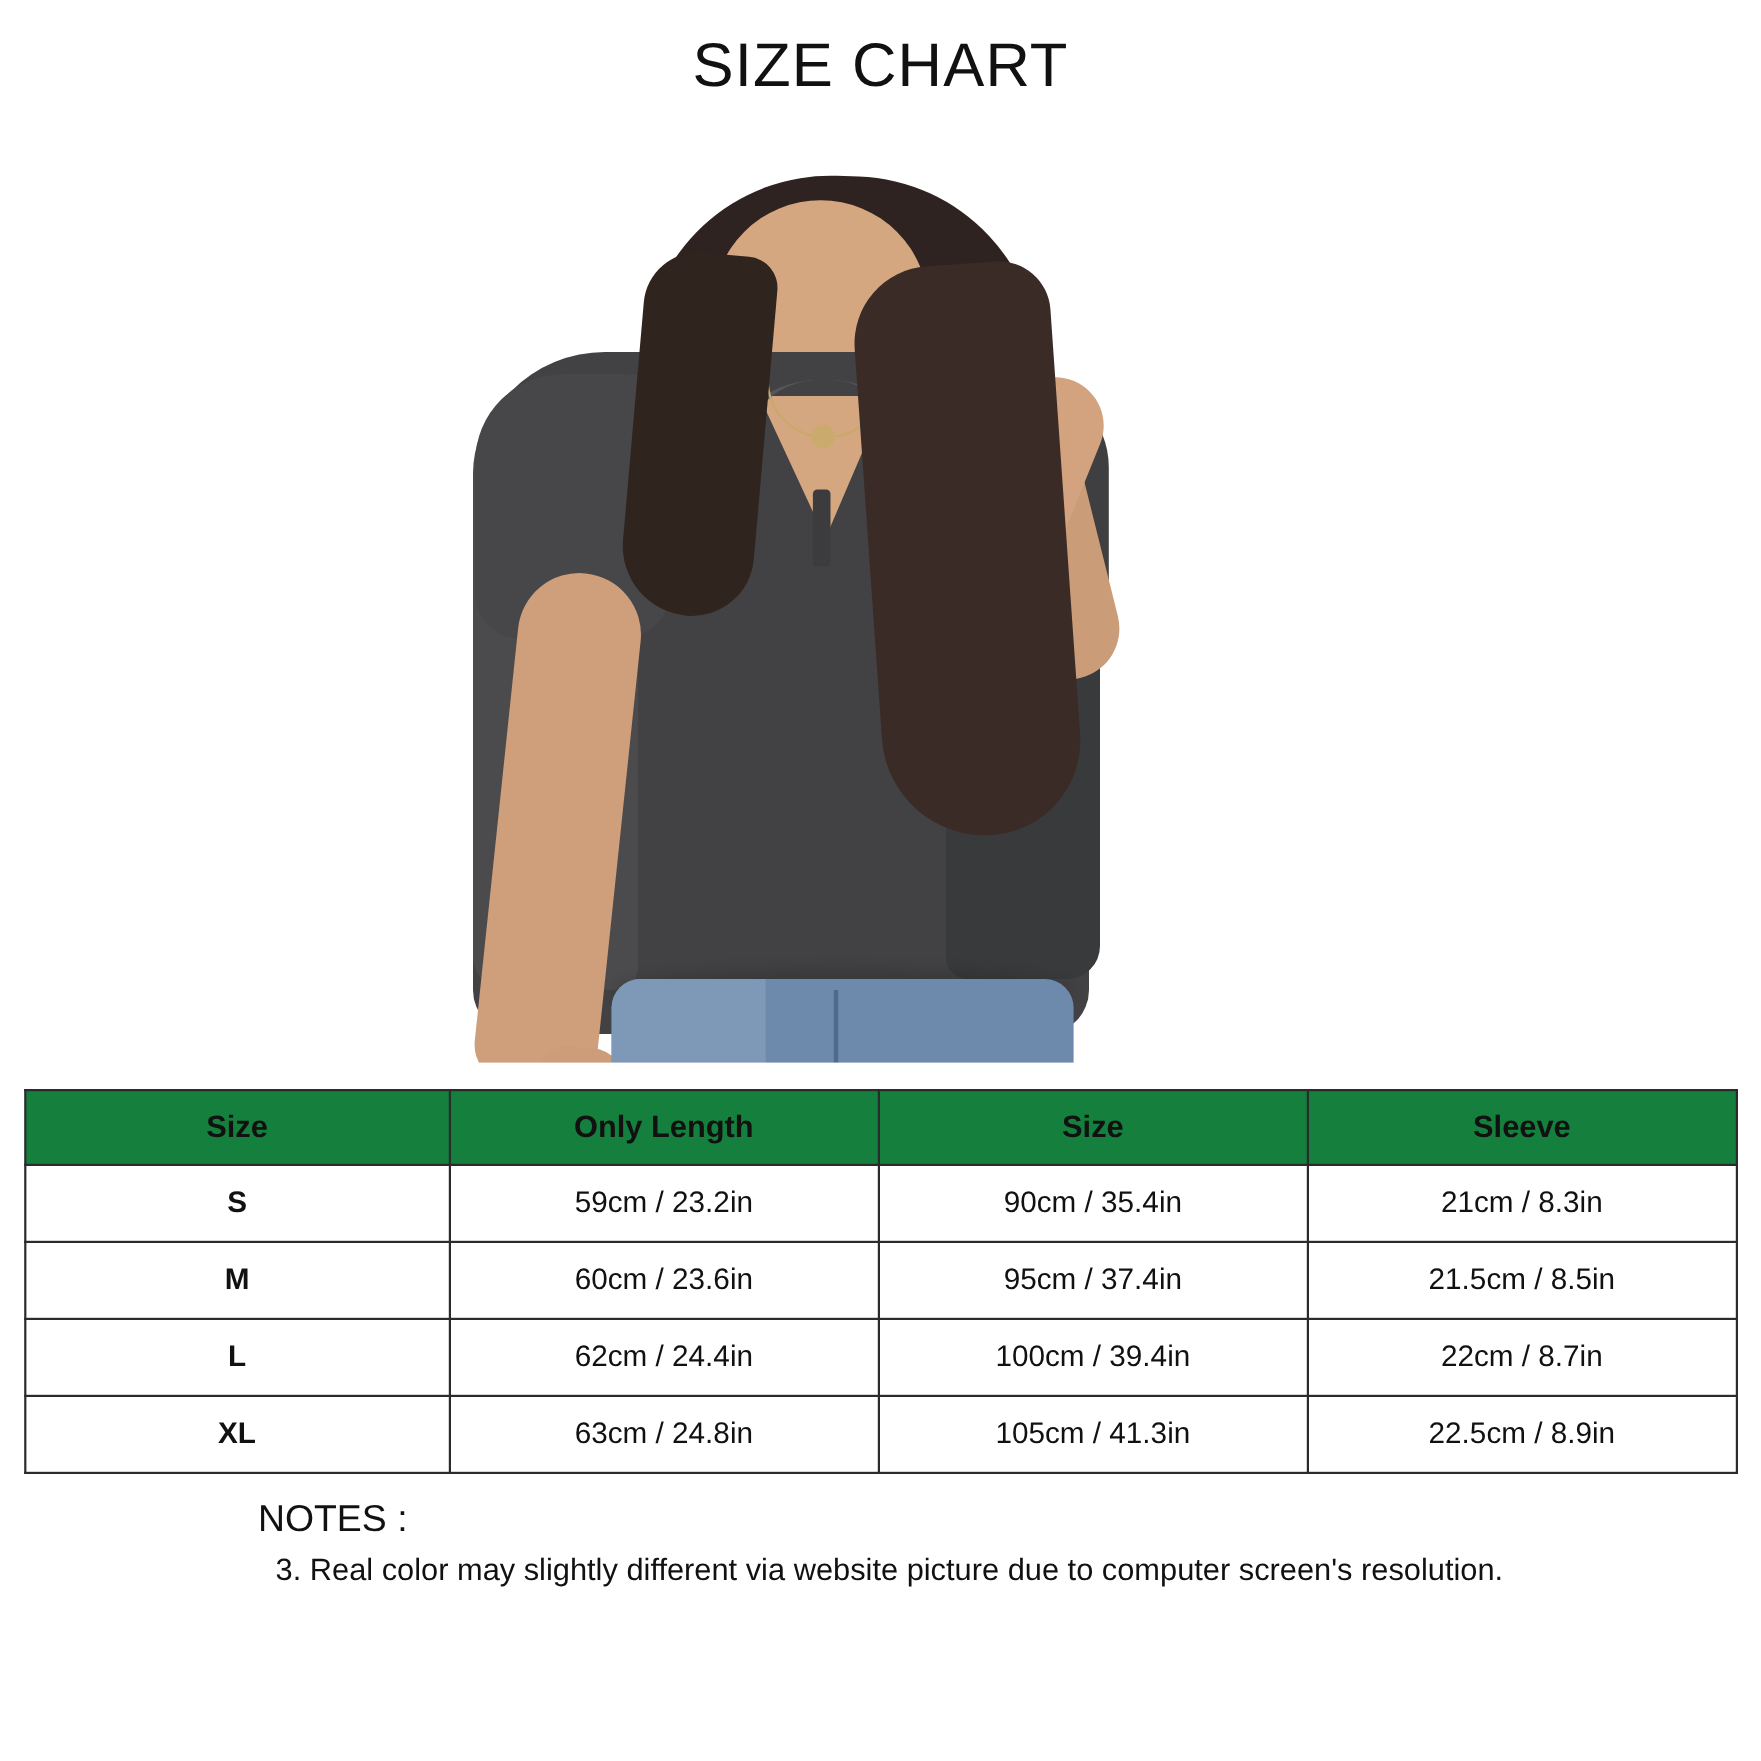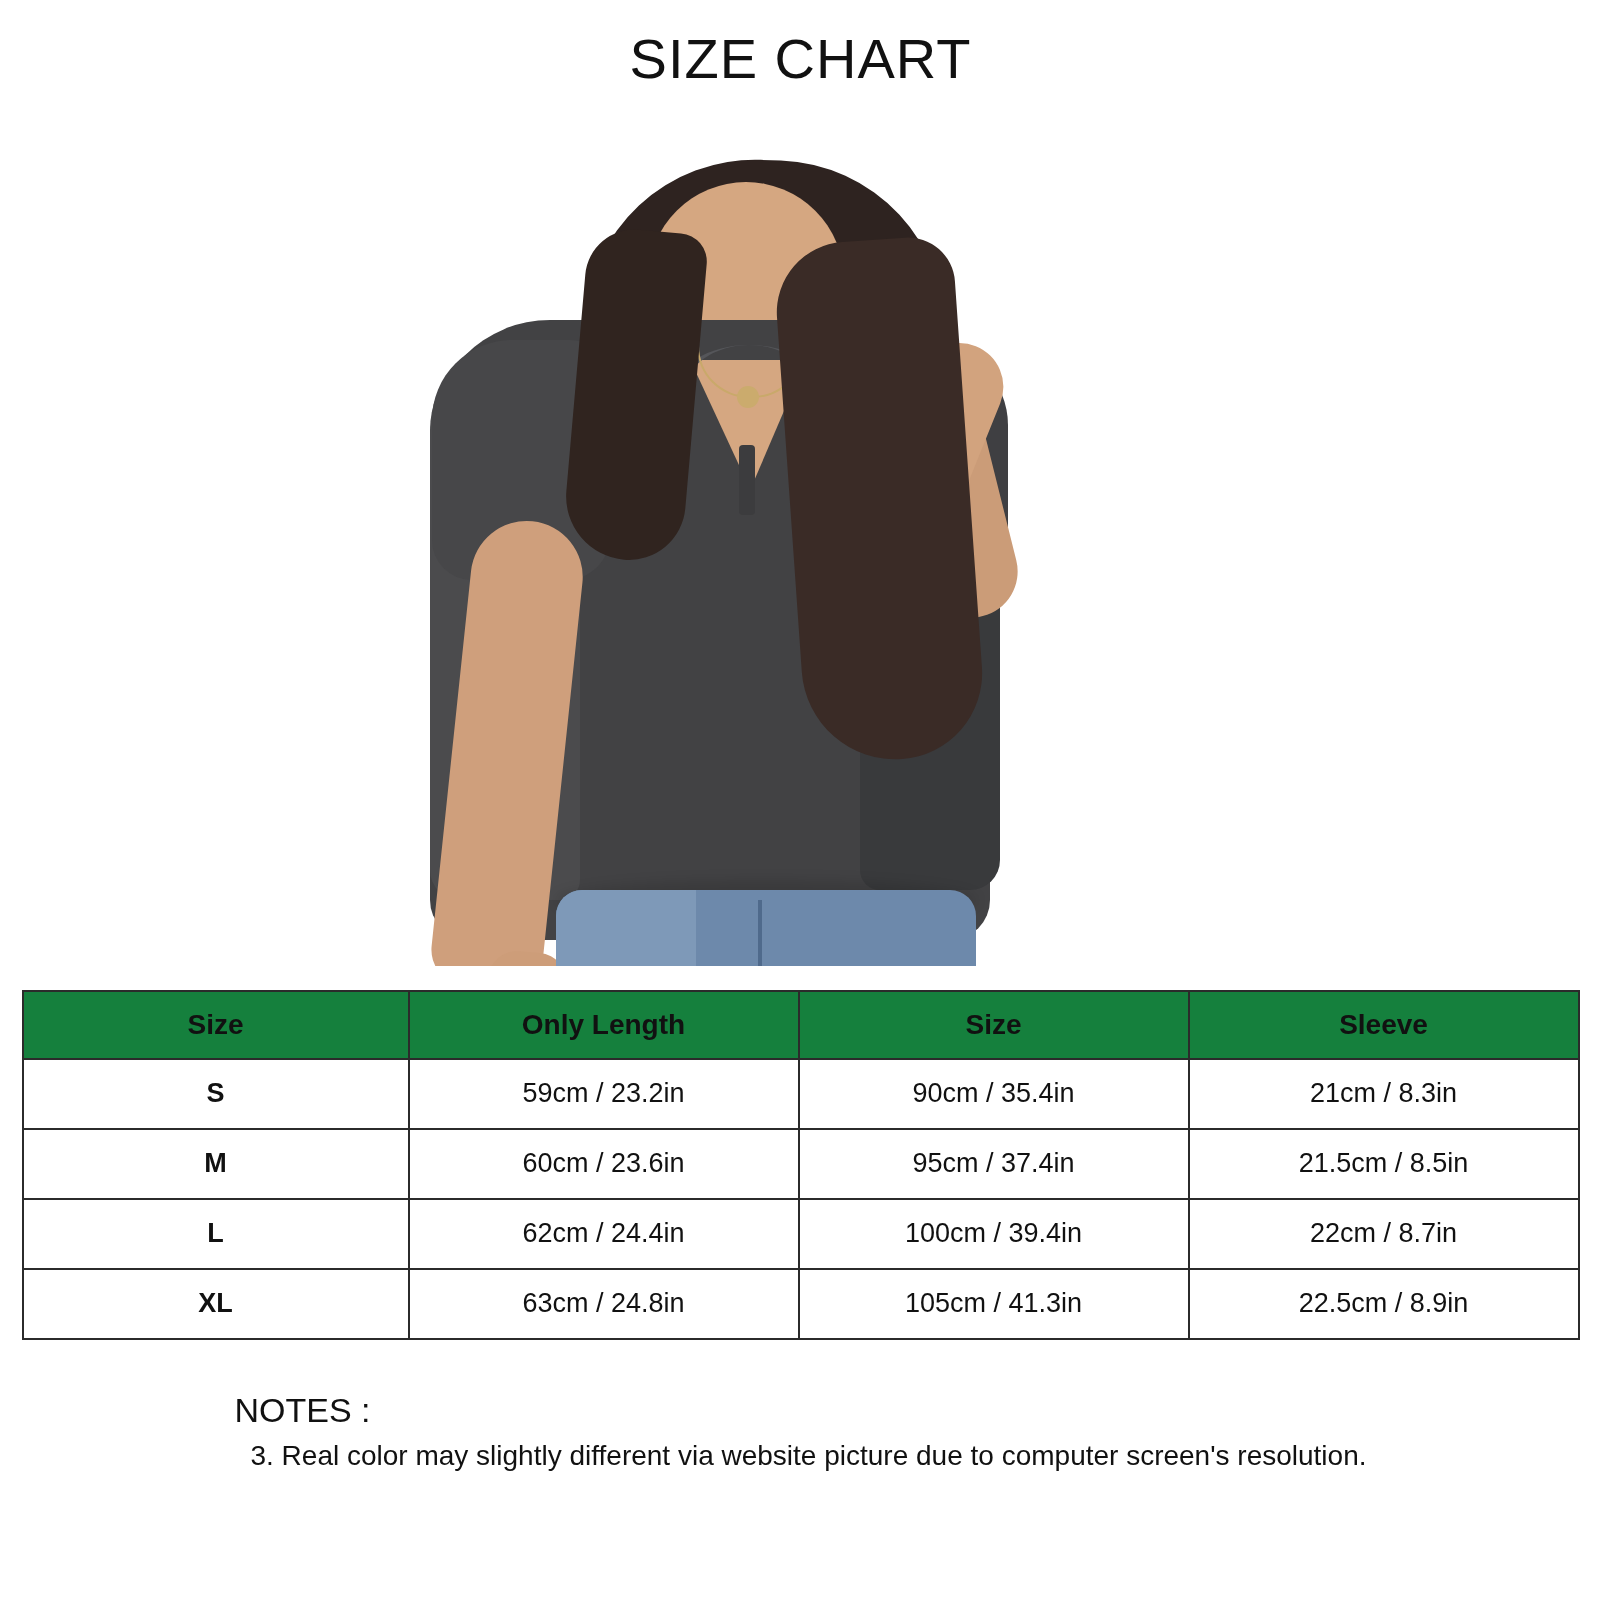--- a/index.html
+++ b/index.html
@@ -276,21 +276,20 @@
     font-weight: bold;
   }
   col.c1 { width: 386px; }
   col.c2 { width: 390px; }
   col.c3 { width: 390px; }
   col.c4 { width: 390px; }
 
   
   .notes {
     padding: 10px 26px 0 26px;
-    margin-top: 29px;
   }
   .notes-title {
     font-size: 34px;
     margin: 12px 0 6px 0;
     font-weight: 400;
   }
   .note-line {
     font-size: 28px;
     line-height: 1.42;
     margin: 0 0 2px 16px;

